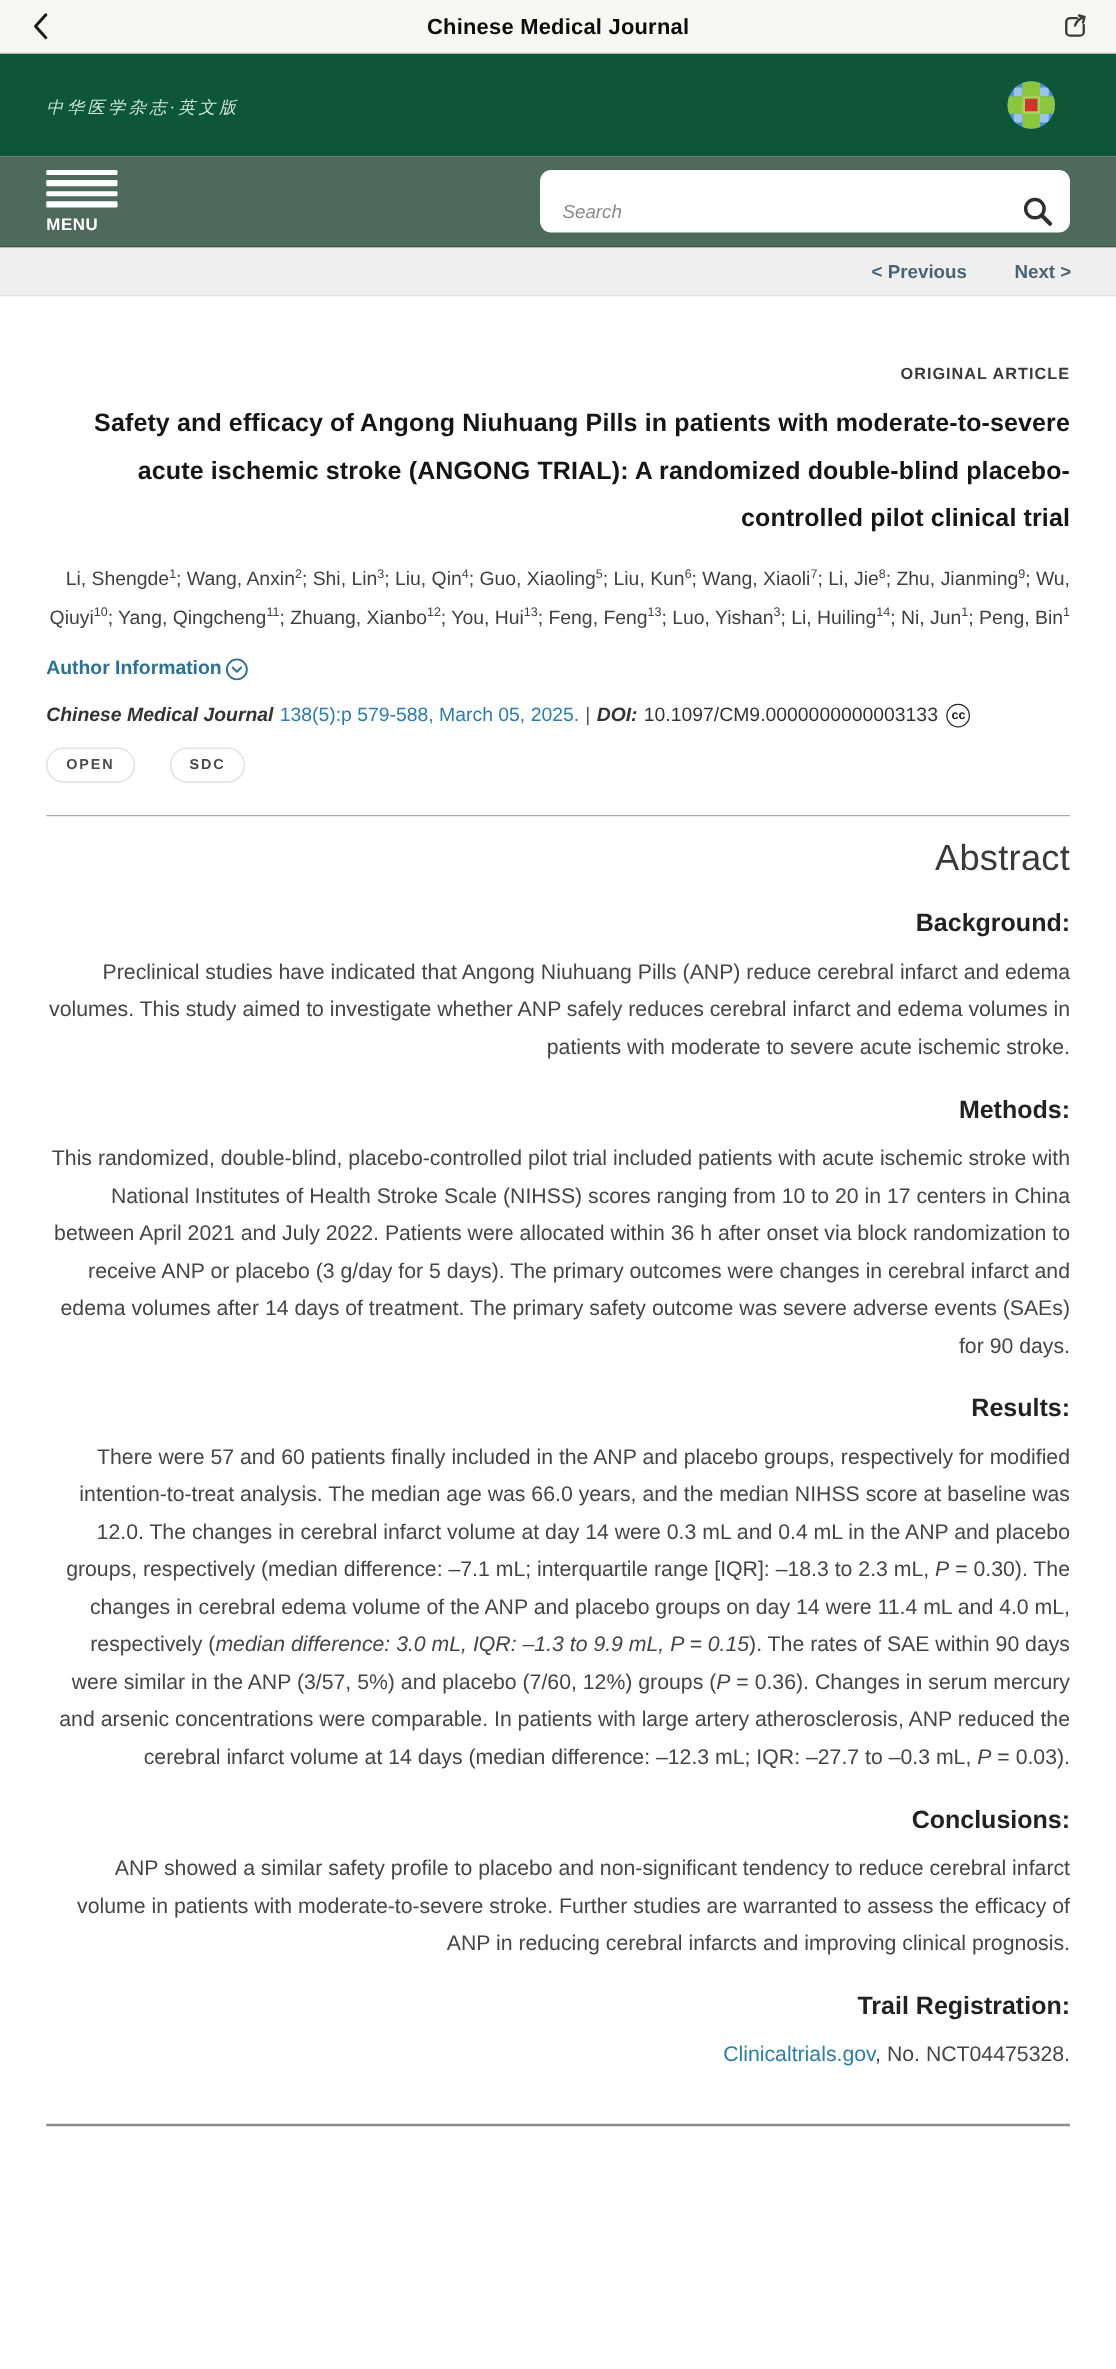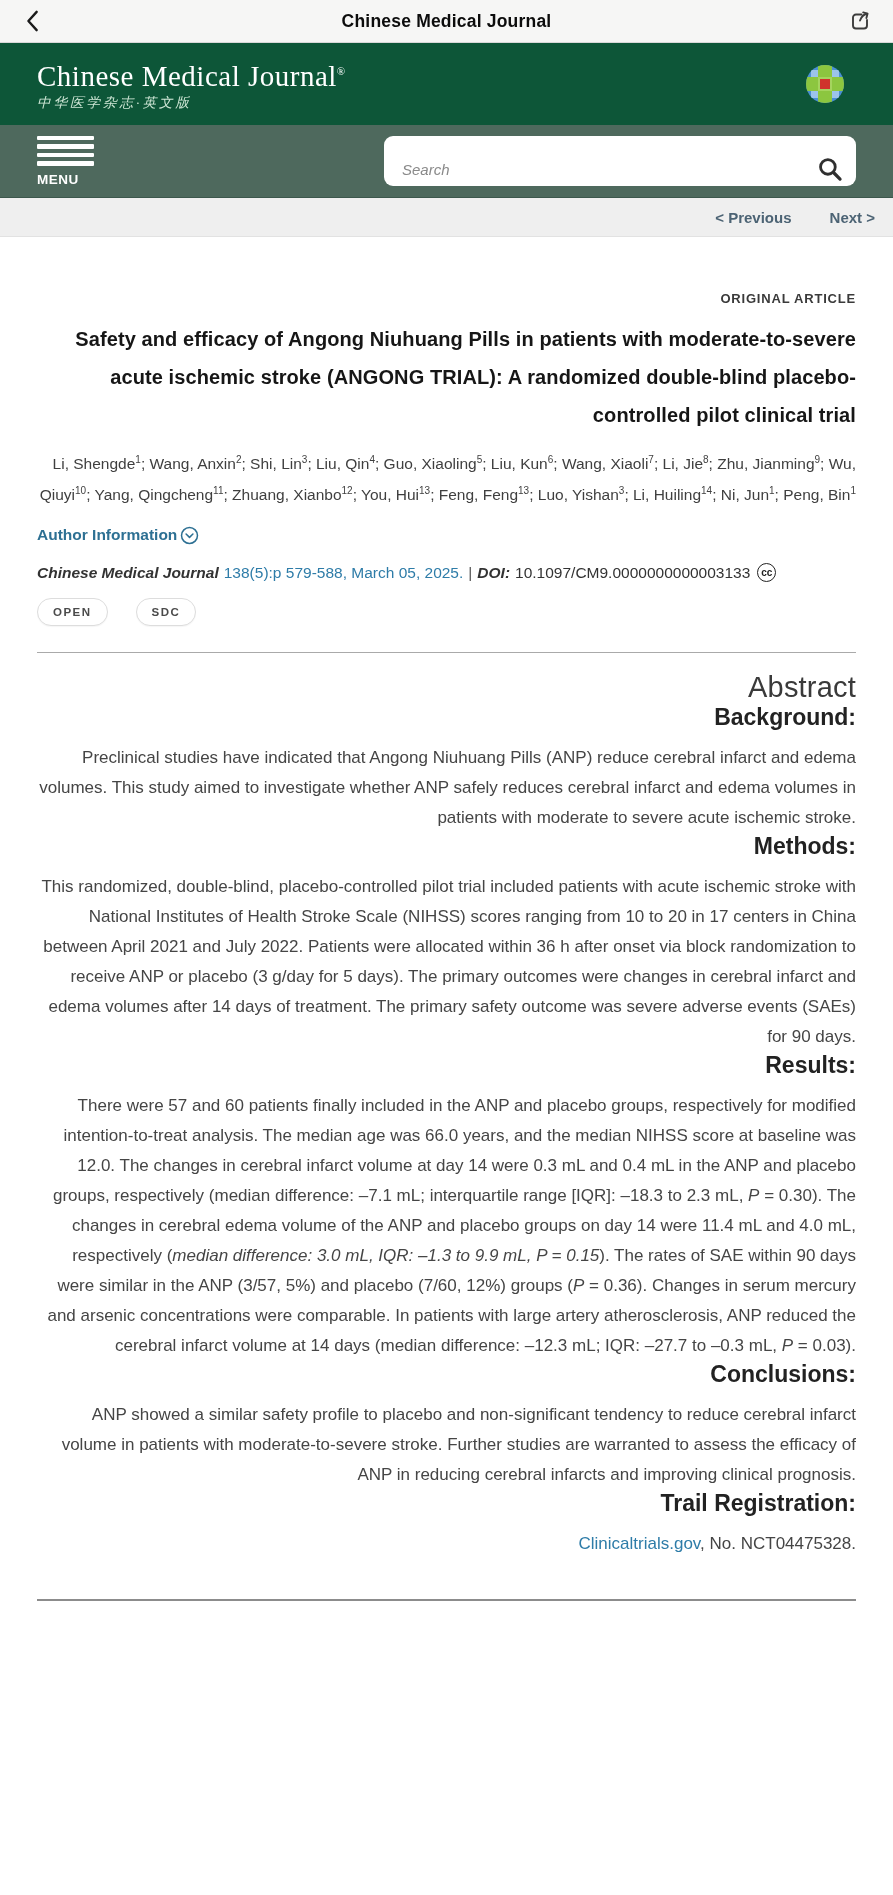--- a/index.html
+++ b/index.html
@@ -29,30 +29,30 @@
     font-size:13.5px;color:#cfe7d6;letter-spacing:3px;margin-top:3px;}
   .globe{margin-left:auto;width:40px;height:40px;cursor:pointer;}
 
   
   .menubar{height:73px;background:var(--menu_green);display:flex;align-items:center;
     padding:0 37px;border-bottom:1px solid #3c574c;}
   .menu-btn{display:flex;flex-direction:column;align-items:flex-start;cursor:pointer;}
   .menu-bars{display:flex;flex-direction:column;gap:4px;width:57px;}
   .menu-bars span{display:block;height:4.5px;background:#fff;border-radius:1px;}
   .menu-label{color:#fff;font-size:13.5px;font-weight:700;letter-spacing:.5px;margin-top:6px;}
-  .searchbox{margin-left:auto;width:472px;height:50px;background:#fff;border-radius:9px;
+  .searchbox{margin-left:auto;width:424px;height:50px;background:#fff;border-radius:9px;
     display:flex;align-items:center;padding:16px 12px 0 18px;}
   .searchbox input{border:none;outline:none;flex:1;font-size:15px;font-style:italic;color:#444;
     font-family:"Liberation Sans","DejaVu Sans",sans-serif;background:transparent;}
   .searchbox input::placeholder{color:#8a8a8a;font-style:italic;}
   .search-icon{width:28px;height:28px;cursor:pointer;flex:none;}
 
   
   .pagerbar{height:39px;background:var(--pager_bg);border-bottom:1px solid #e2e2e2;
-    display:flex;align-items:center;justify-content:flex-end;gap:38px;padding-right:18px;}
+    display:flex;align-items:center;justify-content:flex-end;gap:38px;padding-right:36px;}
   .pagerbar a{color:var(--steel_blue);font-size:15px;font-weight:600;text-decoration:none;cursor:pointer;}
 
   
   .content{padding:0 37px;text-align:right;}
   .kicker{margin-top:54px;font-size:13px;font-weight:700;letter-spacing:.8px;color:#3a3a3a;}
   h1.title{margin-top:14px;font-size:20px;line-height:38px;font-weight:700;color:#161616;letter-spacing:.1px;}
   .authors{margin-top:12px;font-size:15.5px;line-height:27px;color:#3f3f3f;}
   .authors sup{font-size:10px;}
   .editors{margin-top:16px;font-size:15.5px;color:#3f3f3f;}
   .author-info{margin-top:16px;font-size:15.5px;font-weight:600;color:#2d7093;
@@ -69,21 +69,21 @@
     align-items:center;justify-content:center;font-size:10px;font-weight:700;color:#222;margin-left:2px;}
 
   .badges{margin-top:16px;display:flex;gap:28px;}
   .badge{border:1px solid #ddd;border-radius:15px;background:#fff;color:#4a4a4a;
     font-size:11.5px;font-weight:700;letter-spacing:1.5px;padding:7px 15px;box-shadow:0 1px 1px rgba(0,0,0,.04);}
 
   hr.rule{border:none;border-top:1.5px solid #aaa;margin-top:26px;}
   hr.rule.bottom{border-top:2px solid #8c8c8c;margin-top:40px;}
 
   h2.abstract{margin-top:18px;font-size:29px;font-weight:400;color:#3a3a3a;letter-spacing:.2px;}
-  .sec-h{font-size:23px;font-weight:700;color:#222;}
+  .sec-h{margin-top:24px;font-size:20px;font-weight:700;color:#222;}
   .sec-p{margin-top:12px;font-size:17px;line-height:30px;color:var(--text);}
   .sec-p i{font-style:italic;}
   .sec-p .link, .link{color:var(--link_blue);text-decoration:none;cursor:pointer;}
 </style>
 </head>
 <body>
 
 <div class="screen">
 
   <header class="topbar">
@@ -97,21 +97,20 @@
       <svg width="24" height="26" viewBox="0 0 24 26">
         <path d="M13.5 6.5 H8 a3 3 0 0 0 -3 3 v8 a3 3 0 0 0 3 3 h8 a3 3 0 0 0 3 -3 v-5.5" fill="none" stroke="#3c3c3c" stroke-width="1.9" stroke-linecap="round"></path>
         <path d="M12 12.5 C13.5 8.5 15.5 6.5 19 5.8" fill="none" stroke="#3c3c3c" stroke-width="1.9" stroke-linecap="round"></path>
         <path d="M15.2 4.4 L19.6 5.6 L18.4 10" fill="none" stroke="#3c3c3c" stroke-width="1.9" stroke-linecap="round" stroke-linejoin="round"></path>
       </svg>
     </div>
   </header>
 
   <div class="banner">
     <div class="logo">
-      <div class="logo-text"><span>Chinese Medical Journal</span><sup>®</sup></div>
       <div class="logo-sub">中华医学杂志·英文版</div>
     </div>
     <svg class="globe" viewBox="0 0 40 40">
       <defs>
           <clipPath id="gclip">
             <circle cx="20" cy="20" r="19"></circle>
           </clipPath>
         </defs>
       <g clip-path="url(#gclip)">
         <rect width="40" height="40" fill="#4a8fd4"></rect>

